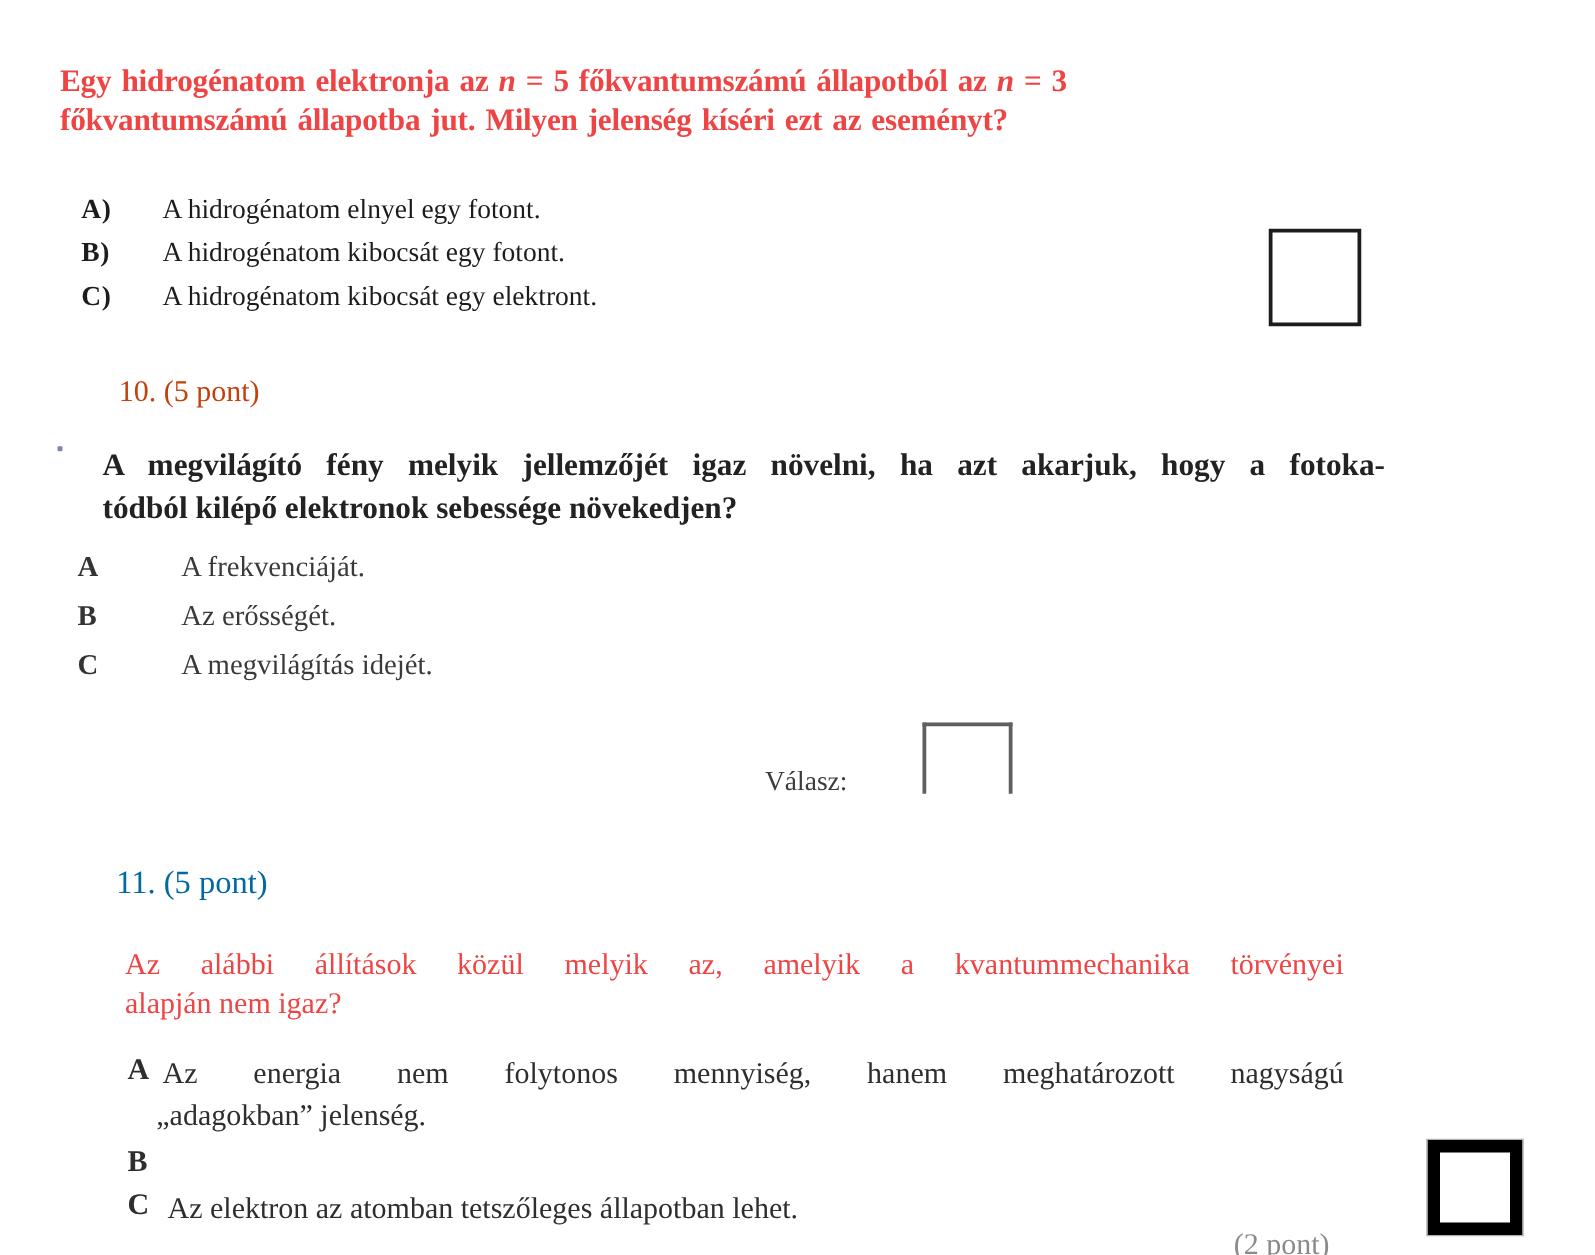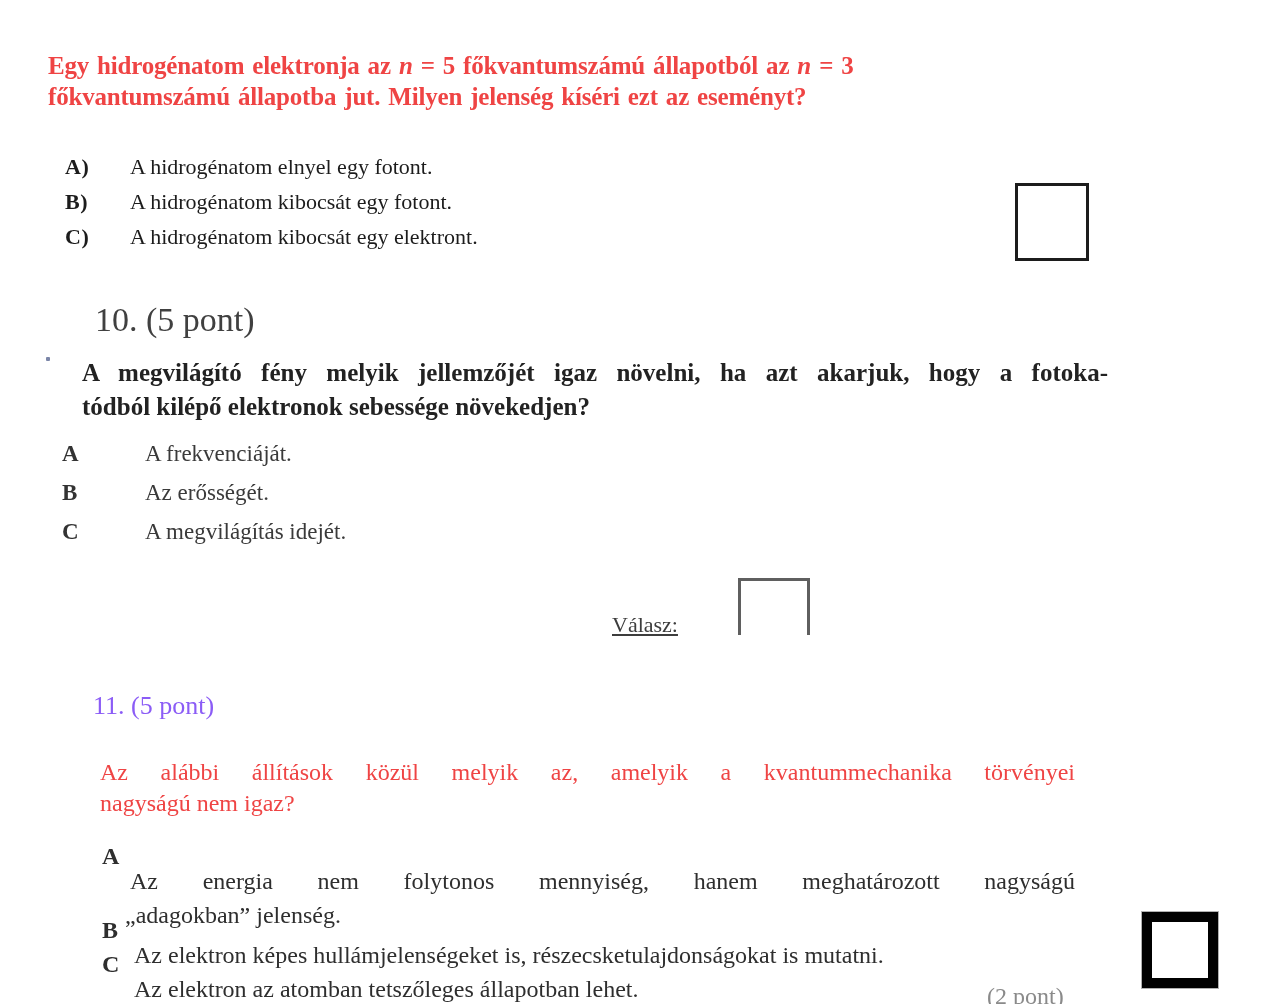--- a/index.html
+++ b/index.html
@@ -27,49 +27,49 @@
   .q9-question .var { font-style: italic; font-weight: bold; }
   .q9-options { left: 65px; top: 154px; }
   .q9-option { display: flex; height: 35px; font-size: 22px; color: #1c1c1c; }
   .q9-option .opt-label { width: 65px; font-weight: bold; letter-spacing: 0.5px; }
   .answer-box-1 {
     left: 1015px; top: 183px; width: 74px; height: 78px;
     border: 3px solid #1c1c1c; box-sizing: border-box; background: #fff;
   }
 
   
-  .q10-number { left: 95px; top: 301px; font-size: 34px; color: #404040; }
+  .q10-number { left: 95px; top: 301px; font-size: 24px; color: #c2410c; }
   .stray-dot {
     left: 46px; top: 357px; width: 4px; height: 4px;
     background: #7b86a8; border-radius: 1px;
   }
   .q10-question {
     left: 82px; top: 356px; width: 1026px;
     font-size: 25px; font-weight: bold; line-height: 34px; color: #222;
   }
   .line-stretch { text-align: justify; text-align-last: justify; }
   .q10-options { left: 62px; top: 441px; }
   .q10-option { display: flex; height: 39px; font-size: 23px; color: #3a3a3a; }
   .q10-option .opt-label { width: 83px; font-weight: bold; color: #333; }
-  .valasz-label { left: 612px; top: 612px; font-size: 22px; color: #3d3d3d; text-decoration: underline; }
+  .valasz-label { left: 612px; top: 612px; font-size: 22px; color: #3d3d3d; }
   .valasz-box {
     left: 738px; top: 578px; width: 72px; height: 57px;
     border-top: 3px solid #5f5f5f; border-left: 3px solid #5f5f5f;
     border-right: 3px solid #5f5f5f; border-bottom: none;
     box-sizing: border-box; background: #fff;
   }
 
   
-  .q11-number { left: 93px; top: 691px; font-size: 26px; color: #8b5cf6; font-family: Liberation Serif, serif; }
+  .q11-number { left: 93px; top: 691px; font-size: 26px; color: #0369a1; font-family: Liberation Serif, serif; }
   .q11-question {
     left: 100px; top: 757px; width: 975px;
     font-size: 24px; line-height: 31px; color: #ef4444;
   }
   .q11-opt-label { font-size: 24px; color: #2e2e2e; font-weight: bold; }
-  .q11-opt-text { font-size: 24px; line-height: 32px; color: #2e2e2e; margin-top: 22px; }
+  .q11-opt-text { font-size: 24px; line-height: 32px; color: #2e2e2e; }
   .answer-box-2 {
     left: 1142px; top: 912px; width: 76px; height: 76px;
     border: 10px solid #000; box-sizing: border-box;
     outline: 1px solid #b0b0b0; background: #fff;
   }
   .points-partial {
     left: 987px; top: 983px; font-size: 24px; color: #8a8a8a;
   }
 </style>
 </head>
@@ -122,29 +122,28 @@
     </div>
   </div>
 
   <div class="abs valasz-label">Válasz:</div>
   <div class="abs valasz-box"></div>
 
   <div class="abs q11-number">11. (5 pont)</div>
 
   <div class="abs q11-question">
     <div class="line-stretch">Az alábbi állítások közül melyik az, amelyik a kvantummechanika törvényei</div>
-    <div>nagyságú nem igaz?</div>
+    <div>alapján nem igaz?</div>
   </div>
 
   <div class="abs q11-opt-label" style="left:102px; top:843px;">A</div>
   <div class="abs q11-opt-text line-stretch" style="left:130px; top:843px; width:945px;">Az energia nem folytonos mennyiség, hanem meghatározott nagyságú</div>
   <div class="abs q11-opt-text" style="left:125px; top:877px;">„adagokban” jelenség.</div>
 
   <div class="abs q11-opt-label" style="left:102px; top:917px;">B</div>
-  <div class="abs q11-opt-text" style="left:134px; top:917px;">Az elektron képes hullámjelenségeket is, részecsketulajdonságokat is mutatni.</div>
 
   <div class="abs q11-opt-label" style="left:102px; top:951px;">C</div>
   <div class="abs q11-opt-text" style="left:134px; top:951px;font-family:Liberation Serif, serif;">Az elektron az atomban tetszőleges állapotban lehet.</div>
 
   <div class="abs answer-box-2"></div>
   <div class="abs points-partial">(2 pont)</div>
 
 </div>
 
 </body></html>

